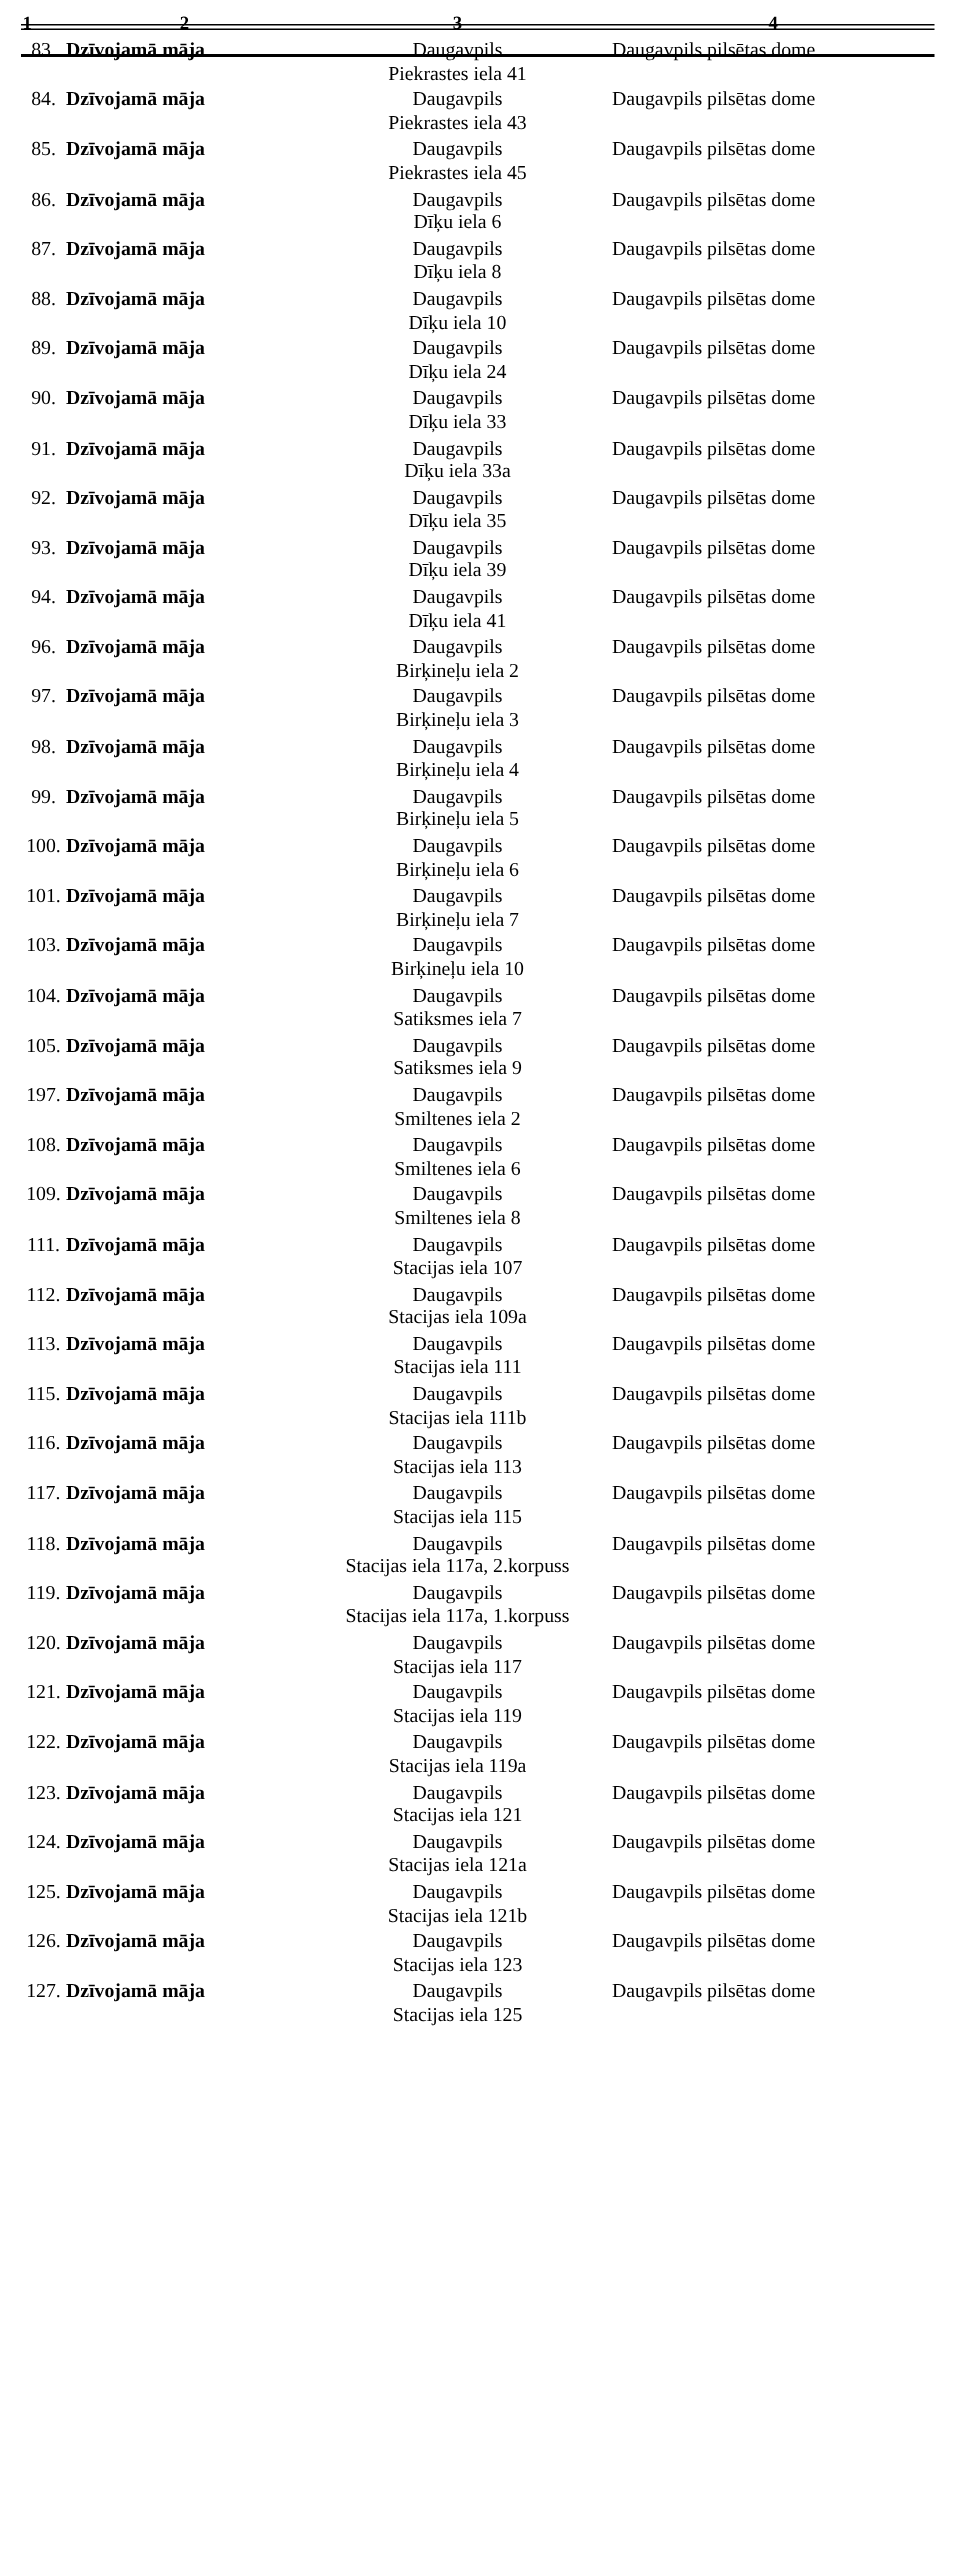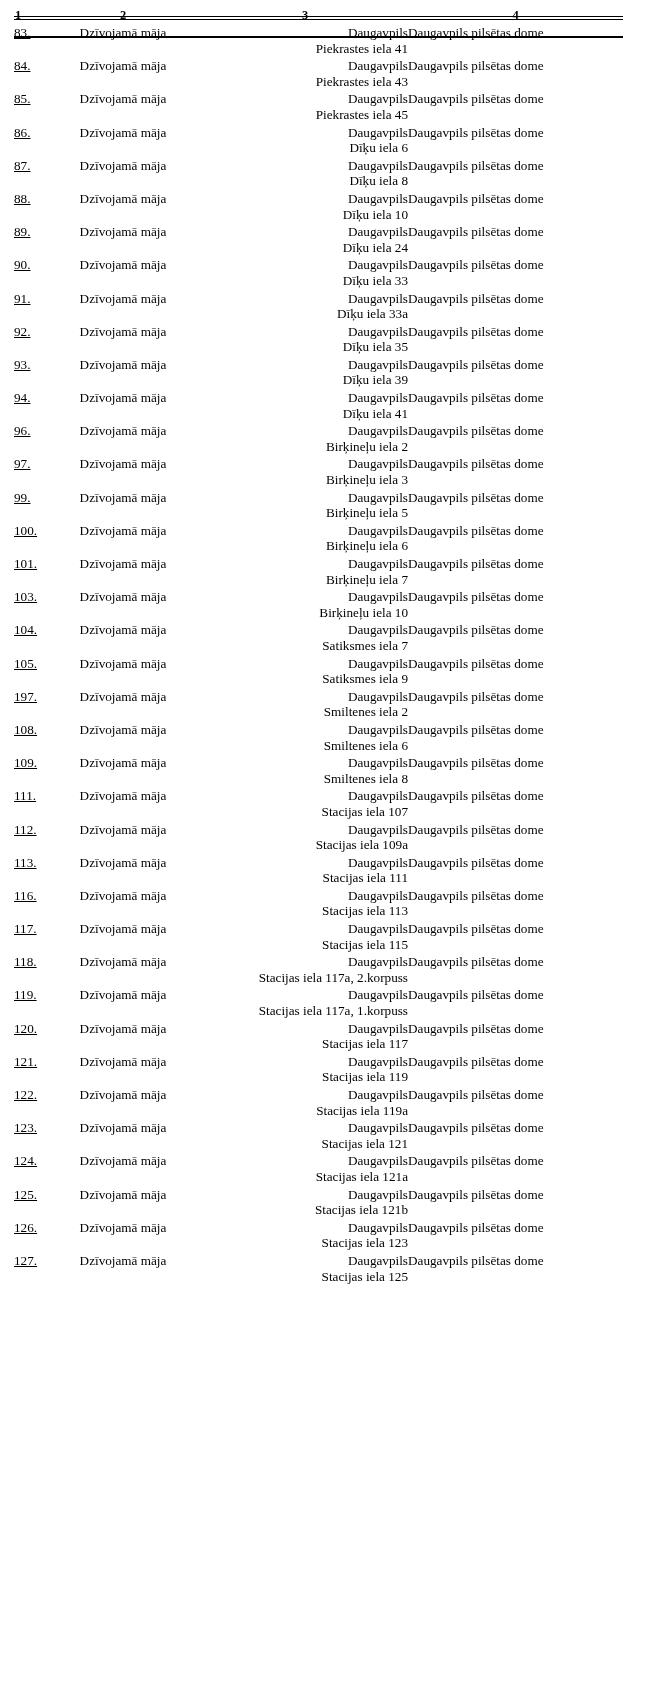--- a/index.html
+++ b/index.html
@@ -71,31 +71,31 @@
   col.col-addr { width: 206px; }
   col.col-own  { width: 215px; }
 
   tr.data-row td {
     font-size: 13.2px;
     line-height: 15.6px;
     padding: 0 0 2px 0;
     vertical-align: top;
   }
   td.num {
-    text-align: left;
+    text-align: center;
     padding-right: 5px;
     white-space: nowrap;
-    text-decoration: underline;
   }
   td.type {
+    text-align: left;
+    white-space: nowrap;
+    font-weight: bold;
+  }
+  td.addr {
     text-align: center;
-    white-space: nowrap;
-  }
-  td.addr {
-    text-align: right;
   }
   td.owner {
     text-align: left;
     white-space: nowrap;
   }
   .addr-city { display: block; }
   .addr-street { display: block; }
 </style>
 </head>
 <body>
@@ -241,20 +241,29 @@
         <tr class="data-row">
           <td class="num">97.</td>
           <td class="type">Dzīvojamā māja</td>
           <td class="addr">
             <span class="addr-city">Daugavpils</span>
             <span class="addr-street">Birķineļu iela 3</span>
           </td>
           <td class="owner">Daugavpils pilsētas dome</td>
         </tr>
         <tr class="data-row">
+          <td class="num">98.</td>
+          <td class="type">Dzīvojamā māja</td>
+          <td class="addr">
+            <span class="addr-city">Daugavpils</span>
+            <span class="addr-street">Birķineļu iela 4</span>
+          </td>
+          <td class="owner">Daugavpils pilsētas dome</td>
+        </tr>
+        <tr class="data-row">
           <td class="num">99.</td>
           <td class="type">Dzīvojamā māja</td>
           <td class="addr">
             <span class="addr-city">Daugavpils</span>
             <span class="addr-street">Birķineļu iela 5</span>
           </td>
           <td class="owner">Daugavpils pilsētas dome</td>
         </tr>
         <tr class="data-row">
           <td class="num">100.</td>
@@ -345,20 +354,29 @@
             <span class="addr-street">Stacijas iela 109a</span>
           </td>
           <td class="owner">Daugavpils pilsētas dome</td>
         </tr>
         <tr class="data-row">
           <td class="num">113.</td>
           <td class="type">Dzīvojamā māja</td>
           <td class="addr">
             <span class="addr-city">Daugavpils</span>
             <span class="addr-street">Stacijas iela 111</span>
+          </td>
+          <td class="owner">Daugavpils pilsētas dome</td>
+        </tr>
+        <tr class="data-row">
+          <td class="num">115.</td>
+          <td class="type">Dzīvojamā māja</td>
+          <td class="addr">
+            <span class="addr-city">Daugavpils</span>
+            <span class="addr-street">Stacijas iela 111b</span>
           </td>
           <td class="owner">Daugavpils pilsētas dome</td>
         </tr>
         <tr class="data-row">
           <td class="num">116.</td>
           <td class="type">Dzīvojamā māja</td>
           <td class="addr">
             <span class="addr-city">Daugavpils</span>
             <span class="addr-street">Stacijas iela 113</span>
           </td>

